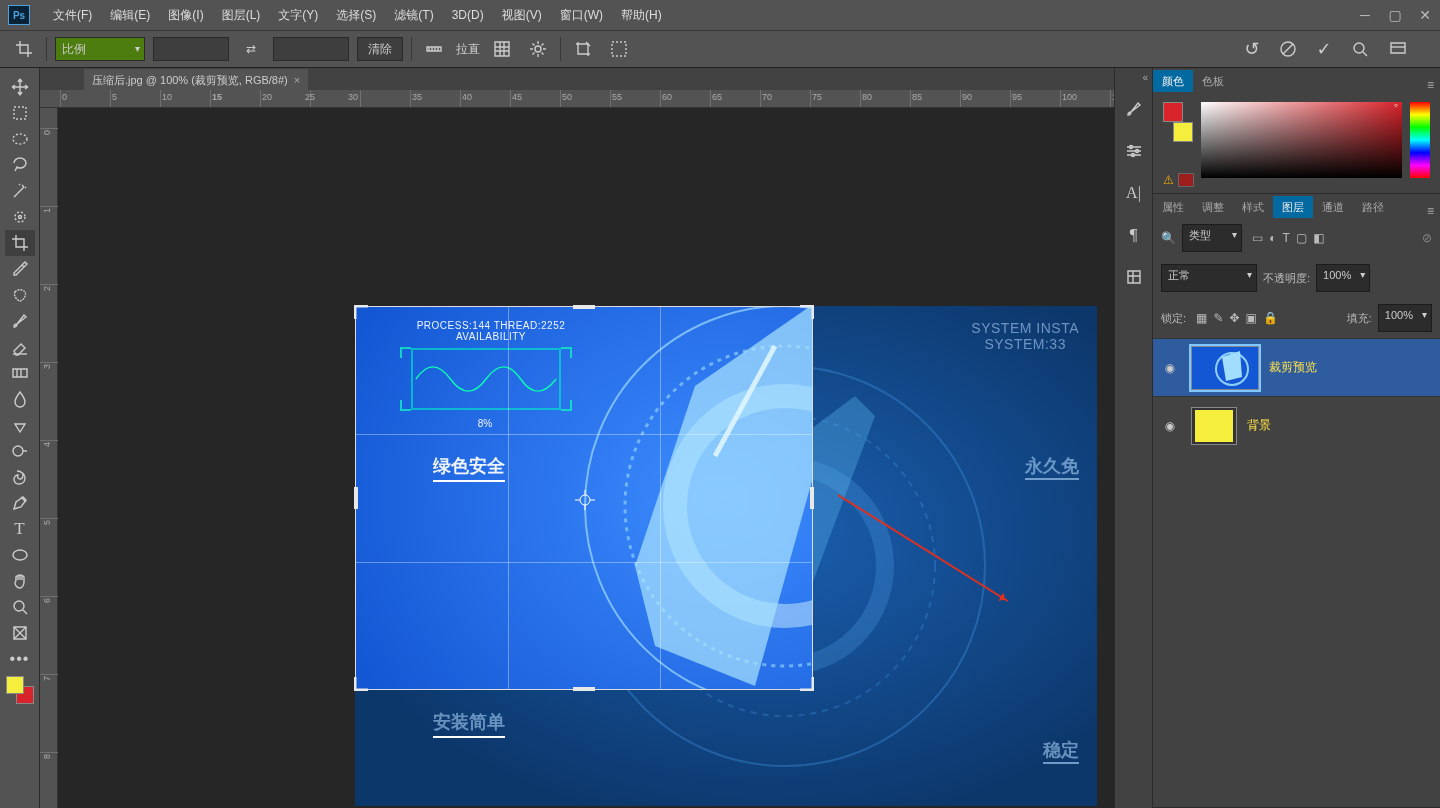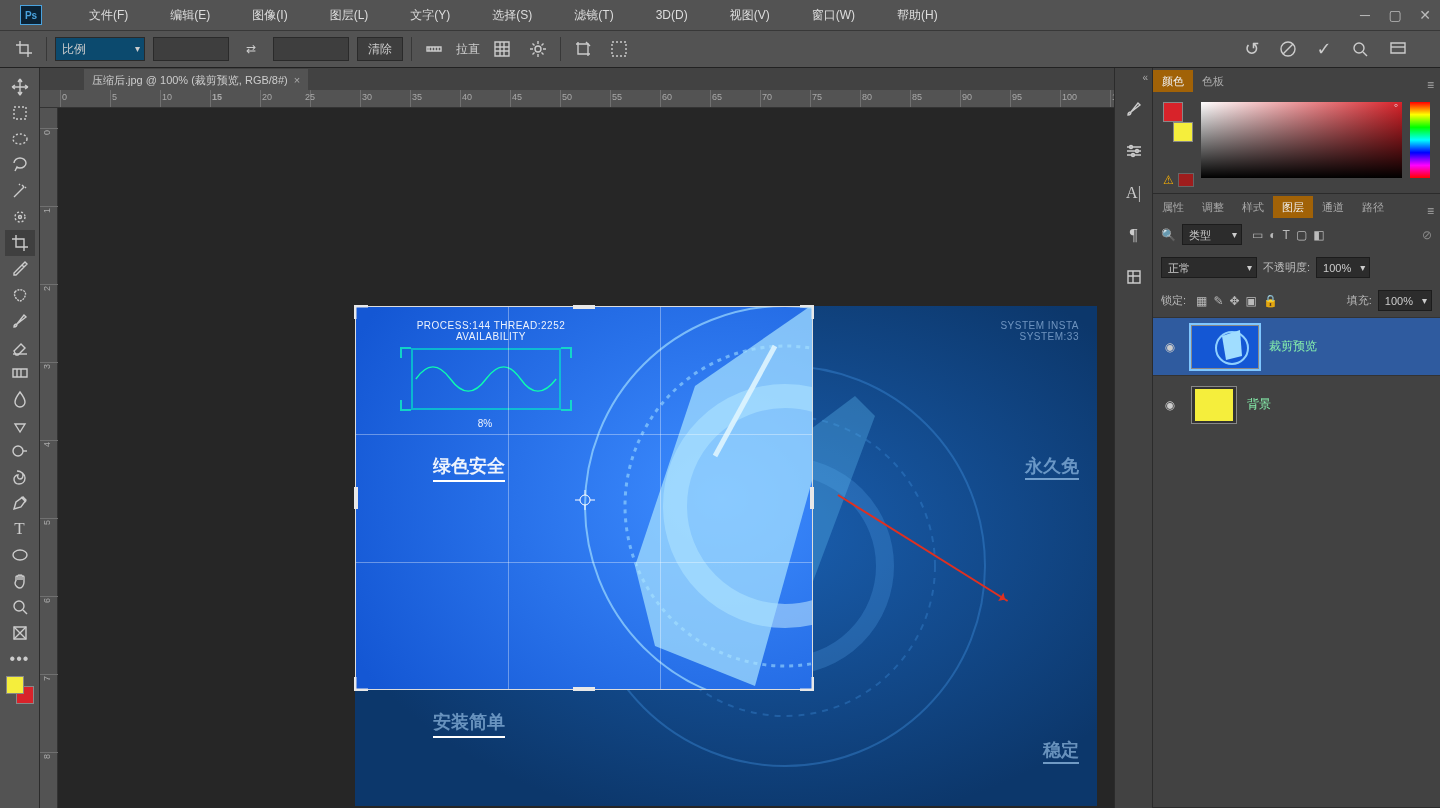--- a/index.html
+++ b/index.html
@@ -1,29 +1,29 @@
 <!DOCTYPE html>
 <html><head>
 <meta charset="utf-8">
 <style>
 * { margin: 0; padding: 0; box-sizing: border-box; user-select: none; }
 body { font-family: "Microsoft YaHei", Arial, sans-serif; font-size: 12px; background: #535353; color: #ccc; overflow: hidden; width: 1440px; height: 808px; position: relative; }
 
 
-.menubar { height: 30px; background: #535353; display: flex; align-items: center; padding-left: 20px; gap: 24px; }
+.menubar { height: 30px; background: #535353; display: flex; align-items: center; padding-left: 8px; }
 .ps-logo { width: 22px; height: 20px; background: #0a2235; border: 1px solid #4aa3df; color: #4aa3df; font-size: 10px; font-weight: bold; display: flex; align-items: center; justify-content: center; margin-right: 14px; }
 .menu-item { padding: 0 9px; height: 30px; line-height: 30px; cursor: pointer; color: #ddd; font-size: 12px; }
 .window-controls { margin-left: auto; display: flex; }
 .win-btn { width: 30px; height: 22px; display: flex; align-items: center; justify-content: center; cursor: pointer; color: #bbb; font-size: 14px; }
 
 
 .optionbar { height: 38px; background: #535353; border-top: 1px solid #383838; border-bottom: 1px solid #222; display: flex; align-items: center; padding: 0 10px; gap: 8px; }
 .opt-icon { width: 28px; height: 28px; display: flex; align-items: center; justify-content: center; cursor: pointer; color: #ccc; border-radius: 2px; }
 .opt-sep { width: 1px; height: 24px; background: #383838; }
-.opt-select { height: 24px; background: #0c4a6e; border: 1px solid #2a2a2a; color: #ccc; padding: 0 18px 0 6px; min-width: 90px; position: relative; line-height: 22px; cursor: pointer; font-size: 12px; }
+.opt-select { height: 24px; background: #4d7c0f; border: 1px solid #2a2a2a; color: #ccc; padding: 0 18px 0 6px; min-width: 90px; position: relative; line-height: 22px; cursor: pointer; font-size: 12px; }
 .opt-select::after { content: "▾"; position: absolute; right: 4px; top: 0; font-size: 10px; }
 .opt-input { height: 24px; background: #3e3e3e; border: 1px solid #2a2a2a; color: #ccc; padding: 0 4px; width: 76px; font-size: 12px; }
 .opt-btn { height: 24px; background: #3e3e3e; border: 1px solid #2a2a2a; color: #ccc; padding: 0 10px; line-height: 22px; cursor: pointer; font-size: 12px; }
 .opt-right { margin-left: auto; display: flex; gap: 10px; align-items: center; padding-right: 18px; }
 
 
 .doc-tabs { height: 24px; background: #424242; border-bottom: 1px solid #222; display: flex; align-items: flex-end; padding-left: 44px; }
 .doc-tab { height: 22px; background: #535353; border-bottom: 1px solid #535353; padding: 0 8px; line-height: 22px; color: #ccc; display: flex; align-items: center; gap: 6px; font-size: 11px; }
 .doc-tab .close { cursor: pointer; color: #aaa; }
 .doc-collapse { position: absolute; right: 296px; top: 69px; color: #aaa; font-size: 10px; cursor: pointer; }
@@ -53,68 +53,68 @@
 .crop-border { position: absolute; left: 297px; top: 198px; width: 458px; height: 384px; border: 1px solid #ddd; }
 
 
 .hud { position: absolute; color: rgba(255,255,255,0.92); font-size: 10px; text-align:center; }
 .hud.av   { left: 56px; top: 14px; width: 160px; letter-spacing:.5px; }
 .hud.pct  { left: 110px; top: 112px; width: 40px; }
 .hud.big1 { left: 78px; top: 148px; font-size: 18px; font-weight: bold; border-bottom:2px solid #fff; padding-bottom:2px; }
 .hud.big2 { left: 78px; top: 404px; font-size: 18px; font-weight: bold; border-bottom:2px solid #fff; padding-bottom:2px; color: rgba(180,220,255,0.55); }
 .hud.perm { right:18px; top:148px; font-size:18px; font-weight:bold; border-bottom:2px solid rgba(180,220,255,0.6); color: rgba(180,220,255,0.55); margin-left: 7px; }
 .hud.stab { right:18px; bottom:42px; font-size:18px; font-weight:bold; border-bottom:2px solid rgba(180,220,255,0.6); color: rgba(180,220,255,0.55); }
-.hud.sys  { right:18px; top:14px; font-size:10px; color: rgba(190,220,255,0.55); text-align:right; letter-spacing:.5px;}
+.hud.sys  { right:18px; top:14px; font-size:14px; color: rgba(190,220,255,0.55); letter-spacing:.5px;}
 .hud-box { position:absolute; left:56px; top:42px; width:150px; height:62px; border:2px solid rgba(0,240,200,0.6); }
 .sine { position:absolute; left:0; top:0; width:100%; height:100%; }
 
 
 .arrow { position: absolute; width: 220px; height: 2px; background: #e03020; transform-origin: left center; }
 .arrow::after { content:""; position:absolute; right:-2px; top:-4px; border:5px solid transparent; border-left-color:#e03020; }
 
 
 .scrollbar-v { position:absolute; right:0; top:0; bottom:0; width:14px; background:#424242; }
 .scroll-thumb { position:absolute; width:12px; left:1px; background:#6a6a6a; border-radius:2px; }
 
 
 .dock { width: 38px; background: #424242; border-left:1px solid #2b2b2b; display:flex; flex-direction:column; align-items:center; padding-top:28px; gap:16px; }
 .dock .d { width:26px; height:26px; display:flex; align-items:center; justify-content:center; color:#ccc; cursor:pointer; }
 
 
 .panels { width: 288px; background: #424242; border-left:1px solid #2b2b2b; display:flex; flex-direction:column; }
 .panel { border-bottom:1px solid #2b2b2b; }
 .panel-tabs { display:flex; height:24px; background:#424242; align-items:flex-end; }
 .ptab { padding:0 9px; height:22px; line-height:22px; color:#aaa; cursor:pointer; font-size:11px; }
-.ptab.act { background:#a16207; color:#eee; }
+.ptab.act { background:#0369a1; color:#eee; }
 .ptab-menu { margin-left:auto; padding:0 6px; cursor:pointer; color:#aaa; }
 .color-panel { height:100px; padding:10px; display:flex; gap:8px; }
 .swatch-fgbg { position:relative; width:30px; height:40px; }
 .swatch-fgbg .a { position:absolute; width:20px; height:20px; background:#d8232a; border:1px solid #888; top:0; left:0; }
 .swatch-fgbg .b { position:absolute; width:20px; height:20px; background:#f5ee3c; border:1px solid #888; bottom:0; right:0; }
 .warn-row { position:absolute; bottom:6px; left:10px; display:flex; align-items:center; gap:4px; color:#bbb;}
 .warn-row .sw { width:16px; height:14px; background:#9e1d1d; border:1px solid #666;}
 .gradient { flex:1; height:76px;
   background:
     linear-gradient(to bottom, rgba(0,0,0,0) 0%, #000 100%),
     linear-gradient(to right, #fff 0%, #d8232a 100%);
 }
 .hue { width:20px; height:76px; background: linear-gradient(to bottom, #f00, #ff0, #0f0, #0ff, #00f, #f0f, #f00); }
 .layers-body { padding:0; }
 .layer-ctrl { display:flex; align-items:center; gap:6px; padding:6px 8px; }
-.lc-select { height:21px; background:#2c2c2c; border:1px solid #1c1c1c; color:#ccc; padding:0 18px 0 6px; font-size:11px; position:relative; min-width:60px; line-height:20px; }
+.lc-select { height:28px; background:#2c2c2c; border:1px solid #1c1c1c; color:#ccc; padding:0 18px 0 6px; font-size:11px; position:relative; min-width:60px; line-height:20px; }
 .lc-select::after { content:"▾"; position:absolute; right:4px; top:0; font-size:10px; }
 .lc-lbl { font-size:11px; color:#bbb; }
 .lc-icons { display:flex; gap:6px; margin-left:4px; }
 .lc-icons span { color:#bbb; cursor:pointer; }
 .layer-row { display:flex; align-items:center; height:58px; padding:0 6px; border-top:1px solid #333; }
 .layer-row.sel { background:#2f5b9f; }
 .eye { width:22px; text-align:center; color:#ccc; cursor:pointer; }
 .layer-thumb { width:68px; height:44px; border:1px solid #888; background:#333; margin:0 10px; position:relative; }
 .layer-thumb.sel { box-shadow:0 0 0 2px #7fc7ff; }
-.layer-name { color:#86efac; font-size:12px; }
+.layer-name { color:#fde047; font-size:12px; }
 .lt-yellow { background:#f5ee3c; width:38px; height:32px; }
 
 
 svg.ic { width:18px; height:18px; }
 svg.ic * { stroke:#ccc; stroke-width:1.4; fill:none; vector-effect:non-scaling-stroke; }
 </style>
 </head>
 <body>
 
 <div class="menubar">
@@ -345,21 +345,21 @@
       <div class="lbl" style="left: 72px;">5</div>
       <div class="tick" style="left: 120px;"></div>
       <div class="lbl" style="left: 122px;">10</div>
       <div class="tick" style="left: 170px;"></div>
       <div class="lbl" style="left: 172px; font-weight: bold;">15</div>
       <div class="tick" style="left: 220px;"></div>
       <div class="lbl" style="left: 222px;">20</div>
       <div class="tick" style="left: 270px;"></div>
       <div class="lbl" style="left: 265px;">25</div>
       <div class="tick" style="left: 320px;"></div>
-      <div class="lbl" style="left: 322px;">30</div>
+      <div class="lbl" style="left: 308px;">30</div>
       <div class="tick" style="left: 370px;"></div>
       <div class="lbl" style="left: 372px;">35</div>
       <div class="tick" style="left: 420px;"></div>
       <div class="lbl" style="left: 422px;">40</div>
       <div class="tick" style="left: 470px;"></div>
       <div class="lbl" style="left: 472px;">45</div>
       <div class="tick" style="left: 520px;"></div>
       <div class="lbl" style="left: 522px;">50</div>
       <div class="tick" style="left: 570px;"></div>
       <div class="lbl" style="left: 572px;">55</div>

